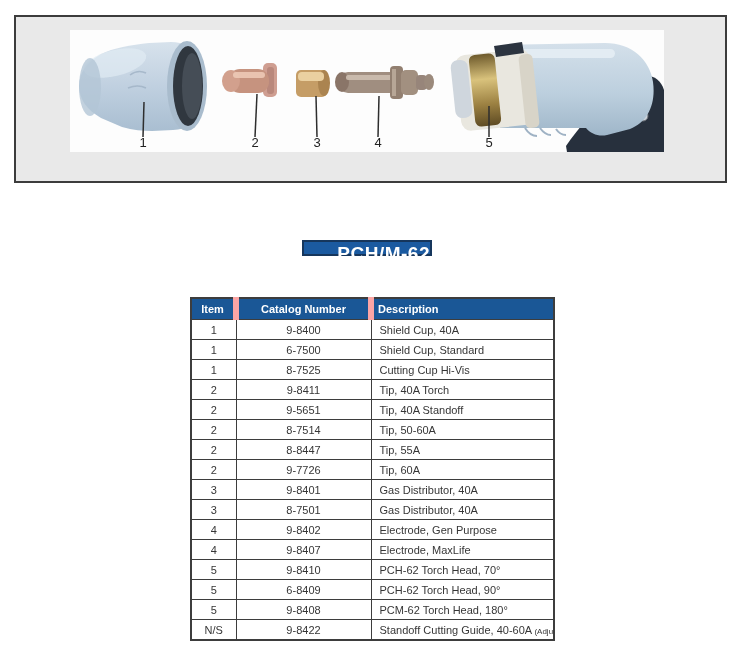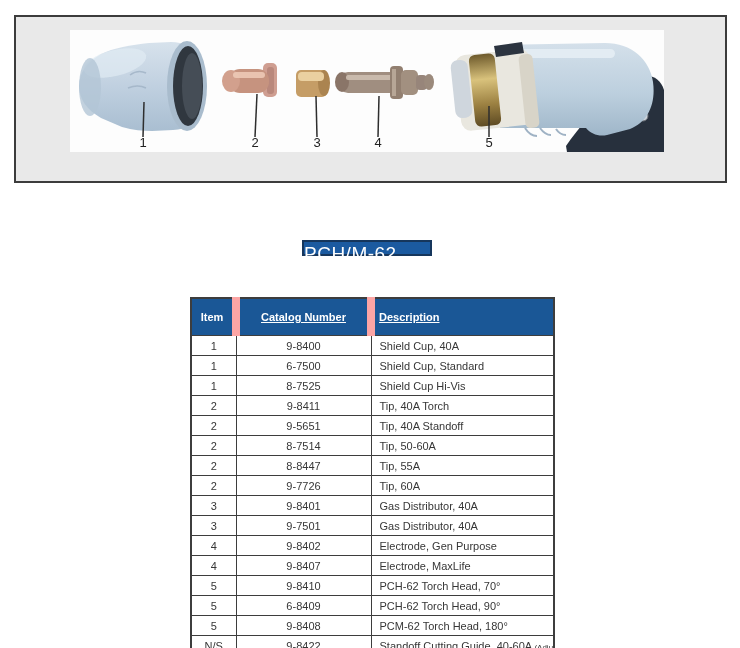--- a/index.html
+++ b/index.html
@@ -22,40 +22,40 @@
     position:absolute;top:105px;transform:translateX(-50%);
     font-size:13px;color:#222;line-height:15px;
   }
 
   
   .model-badge{
     position:absolute;left:302px;top:240px;width:130px;height:16px;
     box-sizing:border-box;border:2px solid var(--badge-border,#16365c);
     background:var(--badge-bg,#1b5aa0);
     color:var(--badge-text,#fff);
-    font-size:19px;font-weight:normal;text-align:left;line-height:24px;
+    font-size:19px;font-weight:bold;text-align:right;line-height:24px;
     letter-spacing:0.5px;
   }
 
   
   .parts-table{
     position:absolute;left:190px;top:297px;width:363px;
     border-collapse:collapse;table-layout:fixed;
     font-size:11px;color:#363636;
     border:2px solid #3d3d3d;
   }
   .parts-table col.c-item{width:45px;}
   .parts-table col.c-cat{width:135px;}
   .parts-table col.c-desc{width:183px;}
   .parts-table th{
     background:var(--header-bg,#1a5796);color:var(--header-text,#fff);
     font-weight:bold;height:20px;text-align:left;padding:0 0 0 4px;
   }
-  .parts-table th.center{text-align:center;padding:8px;margin-top:44px;}
-  .parts-table th + th{border-left:8px solid #fca5a5;text-decoration:underline;}
+  .parts-table th.center{text-align:center;padding:0;margin-top:44px;}
+  .parts-table th + th{border-left:6px solid #fca5a5;}
   .parts-table td{
     border:1px solid #3d3d3d;height:19px;padding:0;
     text-align:center;vertical-align:middle;white-space:nowrap;
     overflow:hidden;
   }
   .parts-table td.desc{text-align:left;padding-left:8px;border-radius:7px;}
   .parts-table td.desc .note{font-size:8px;}
 </style>
 </head>
 <body>
@@ -169,21 +169,21 @@
         <td class="desc">Shield Cup, 40A</td>
       </tr>
       <tr>
         <td>1</td>
         <td>6-7500</td>
         <td class="desc">Shield Cup, Standard</td>
       </tr>
       <tr>
         <td>1</td>
         <td>8-7525</td>
-        <td class="desc">Shield Cup Hi-Vis</td>
+        <td class="desc">Cutting Cup Hi-Vis</td>
       </tr>
       <tr>
         <td>2</td>
         <td>9-8411</td>
         <td class="desc">Tip, 40A Torch</td>
       </tr>
       <tr>
         <td>2</td>
         <td>9-5651</td>
         <td class="desc">Tip, 40A Standoff</td>
@@ -203,21 +203,21 @@
         <td>9-7726</td>
         <td class="desc">Tip, 60A</td>
       </tr>
       <tr>
         <td>3</td>
         <td>9-8401</td>
         <td class="desc">Gas Distributor, 40A</td>
       </tr>
       <tr>
         <td>3</td>
-        <td>9-7501</td>
+        <td>8-7501</td>
         <td class="desc">Gas Distributor, 40A</td>
       </tr>
       <tr>
         <td>4</td>
         <td>9-8402</td>
         <td class="desc">Electrode, Gen Purpose</td>
       </tr>
       <tr>
         <td>4</td>
         <td>9-8407</td>

